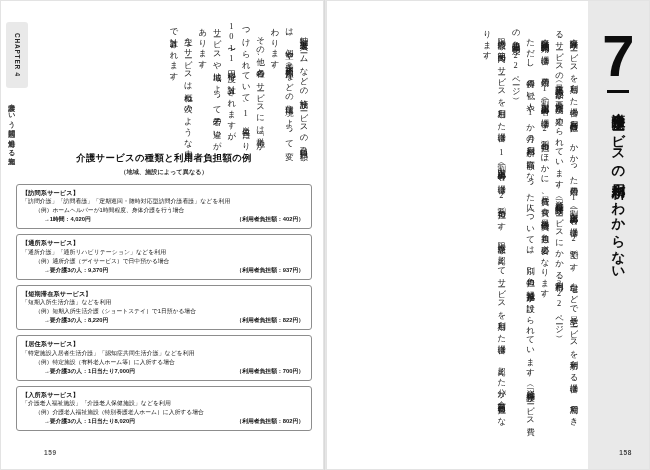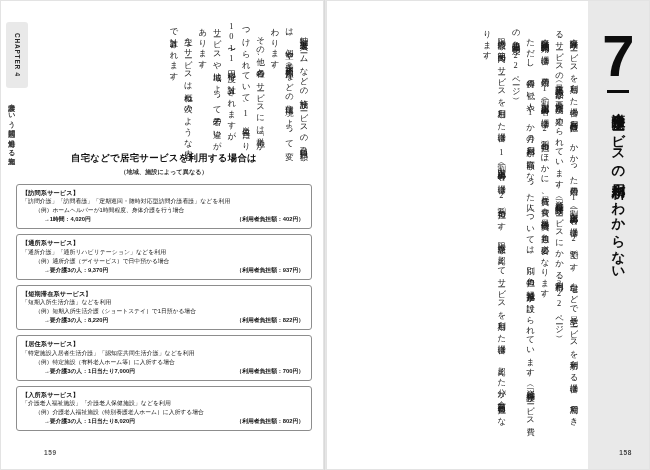--- a/index.html
+++ b/index.html
@@ -255,21 +255,21 @@
 
     <div class="chapter-running">介護という問題に対処する知恵</div>
 
     <div class="vtext left-body">
       <p>特別養護老人ホームなどの施設サービスの自己負担額は、個室や多床室（相部屋）などの住環境によって変わります。</p>
       <p>その他、各種のサービスには「単位」がつけられていて、1単位当たり10〜11円程度で計算されますが、サービスや地域によって若干の違いがあります。</p>
       <p>主なサービスは概ね次のような内容で計算されます。</p>
     </div>
 
     <div class="figure">
-      <div class="fig-title">自宅などで居宅サービスを利用する場合は</div>
+      <div class="fig-title">介護サービスの種類と利用者負担額の例</div>
       <div class="fig-subtitle">（地域、施設によって異なる）</div>
 
       <div class="svc-box">
         <div class="svc-head">【訪問系サービス】</div>
         <div class="svc-desc">「訪問介護」「訪問看護」「定期巡回・随時対応型訪問介護看護」などを利用</div>
         <div class="svc-ex">（例）ホームヘルパーが1時間程度、身体介護を行う場合</div>
         <div class="svc-amt-row">
           <span class="svc-amt">→1時間：4,020円</span>
           <span class="svc-burden">（利用者負担額：402円）</span>
         </div>

